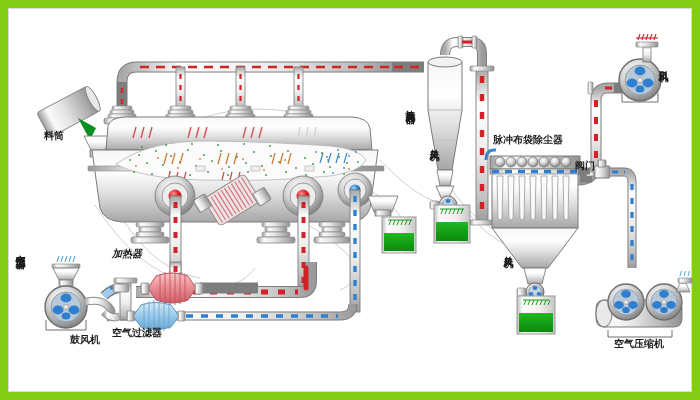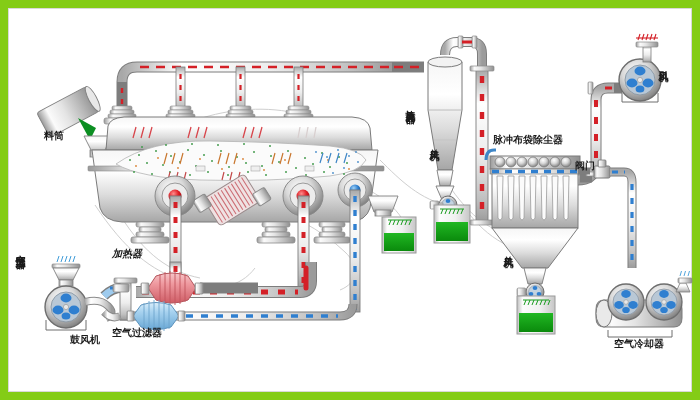--- a/index.html
+++ b/index.html
@@ -624,14 +624,14 @@
   <div class="lbl vert" style="left:14px;top:247px;">空气过滤器</div>
   <div class="lbl" style="left:38px;top:334px;margin-left:32px;">鼓风机</div>
   <div class="lbl" style="left:112px;top:248px;font-style:italic;">加热器</div>
   <div class="lbl" style="left:112px;top:327px;">空气过滤器</div>
   <div class="lbl vert" style="left:404px;top:102px;">旋风分离器</div>
   <div class="lbl vert" style="left:428px;top:141px;">关风机</div>
   <div class="lbl" style="left:493px;top:134px;">脉冲布袋除尘器</div>
   <div class="lbl vert" style="left:502px;top:248px;">关风机</div>
   <div class="lbl" style="left:575px;top:160px;">阀门</div>
   <div class="lbl vert" style="left:657px;top:62px;">引风机</div>
-  <div class="lbl" style="left:614px;top:338px;">空气冷却器</div>
+  <div class="lbl" style="left:614px;top:338px;">空气压缩机</div>
 </div>
 
 </body></html>

